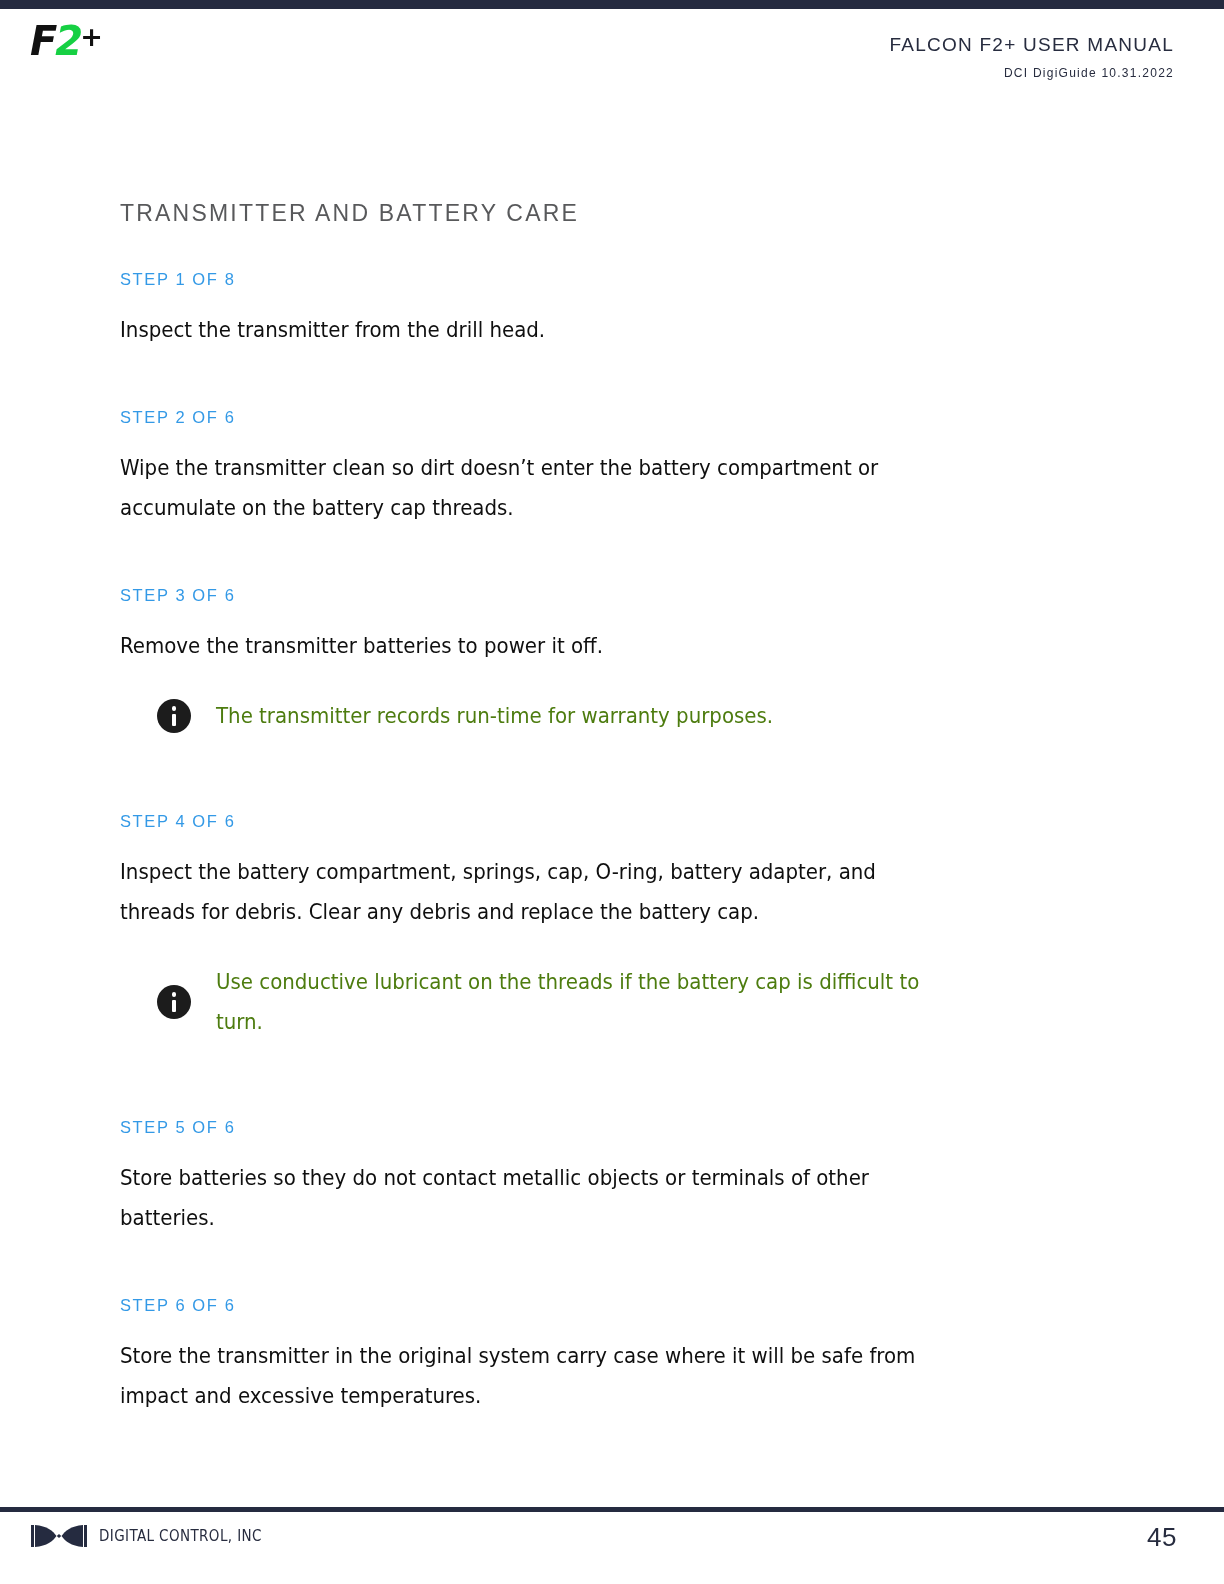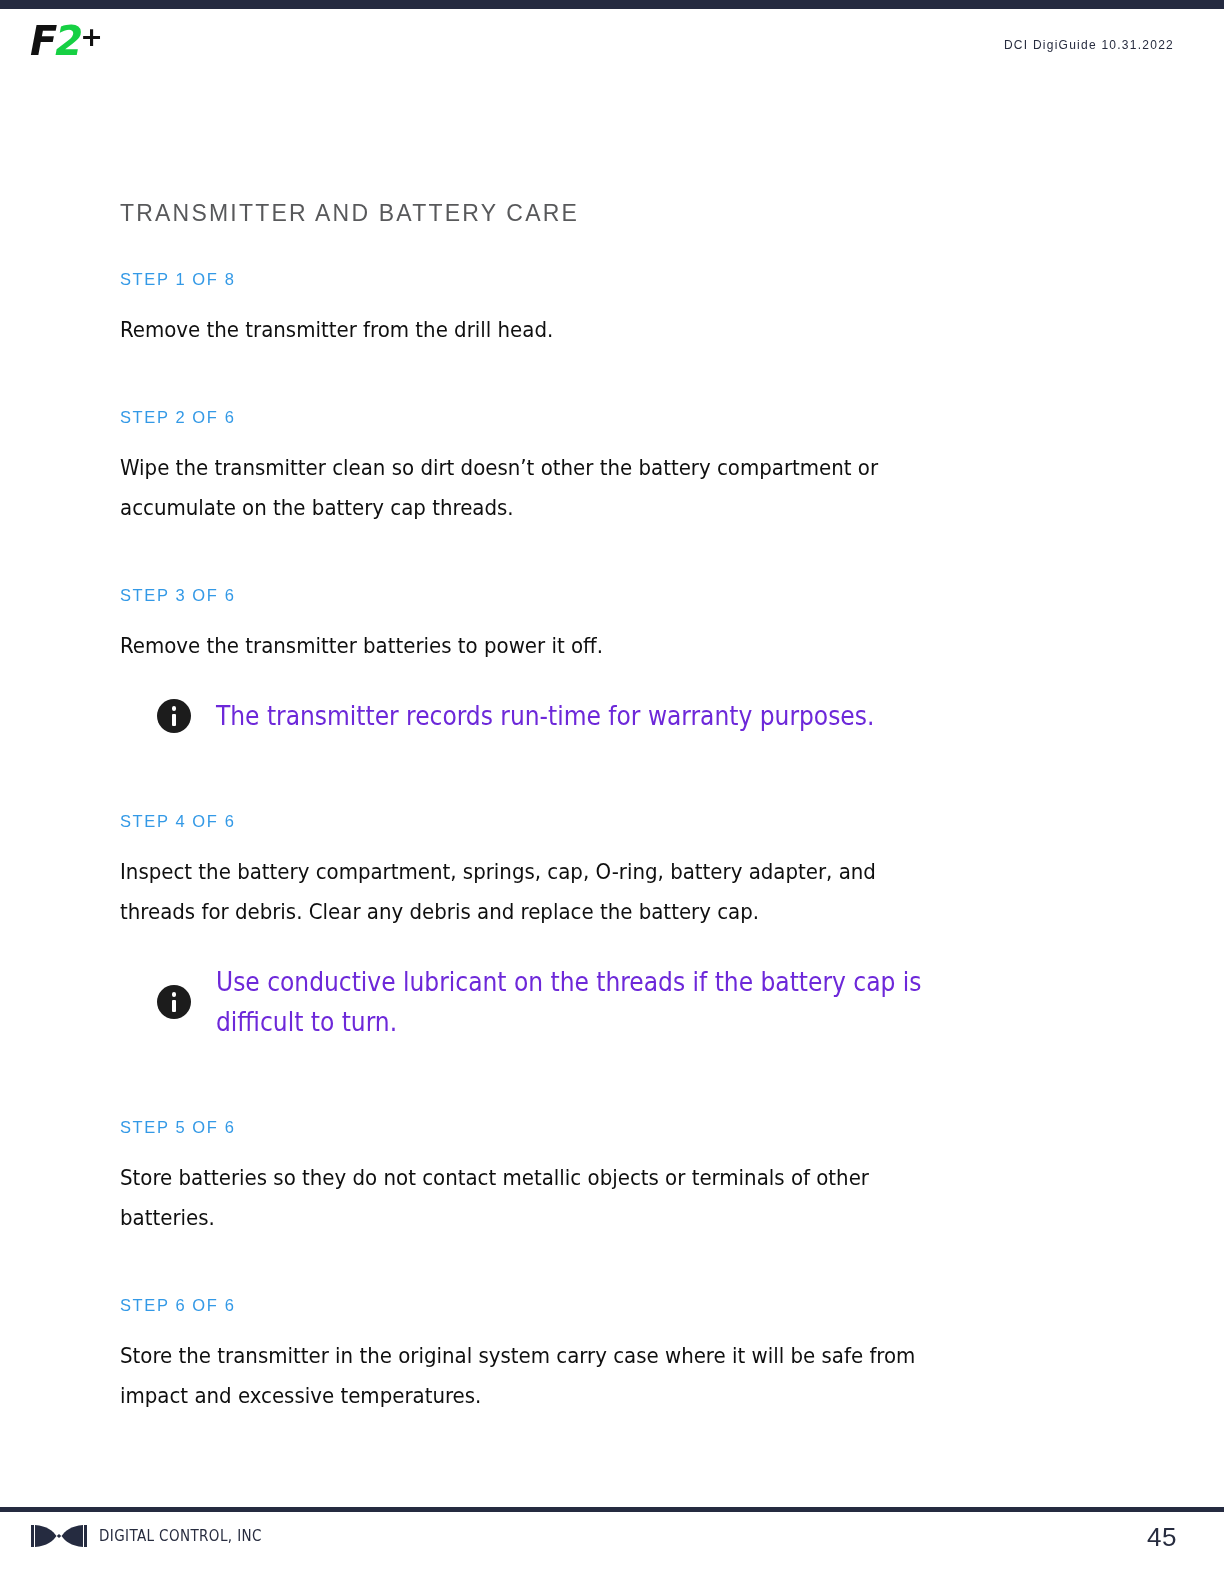--- a/index.html
+++ b/index.html
@@ -150,23 +150,23 @@
     top: 14.5px;
     width: 4.5px;
     height: 12px;
     margin-left: -2.25px;
     border-radius: 1px;
     background: #ffffff;
   }
   .note-text {
     font-family: "DejaVu Sans Condensed", "Liberation Sans Narrow", "Liberation Sans", sans-serif;
     font-stretch: condensed;
-    font-size: 26px;
+    font-size: 22px;
     line-height: 40px;
-    color: #6d28d9;
+    color: #4d7c0f;
     max-width: 720px;
   }
 
   
   .footer-rule {
     position: absolute;
     left: 0;
     top: 1507px;
     width: 1224px;
     height: 5px;
@@ -213,38 +213,39 @@
 <body>
 
 <div class="page">
 
   <div class="top-bar"></div>
 
   <div class="header">
     <div class="logo"><span class="f">F</span><span class="two">2</span><span class="plus">+</span></div>
 
     <div class="header-right">
+      <div class="header-line1">FALCON F2+ USER MANUAL</div>
       <div class="header-line2">DCI DigiGuide 10.31.2022</div>
     </div>
   </div>
 
   <div class="content">
 
     <h1 class="section-title">TRANSMITTER AND BATTERY CARE</h1>
 
     <div class="step">
       <div class="step-label">STEP 1 OF 8</div>
-      <p class="step-body">Remove the transmitter from the drill head.</p>
+      <p class="step-body">Inspect the transmitter from the drill head.</p>
     </div>
 
     <div class="gap-md"></div>
 
     <div class="step">
       <div class="step-label">STEP 2 OF 6</div>
-      <p class="step-body">Wipe the transmitter clean so dirt doesn’t other the battery compartment or accumulate on the battery cap threads.</p>
+      <p class="step-body">Wipe the transmitter clean so dirt doesn’t enter the battery compartment or accumulate on the battery cap threads.</p>
     </div>
 
     <div class="gap-md"></div>
 
     <div class="step">
       <div class="step-label">STEP 3 OF 6</div>
       <p class="step-body">Remove the transmitter batteries to power it off.</p>
 
       <div class="note">
         <span class="note-icon">

